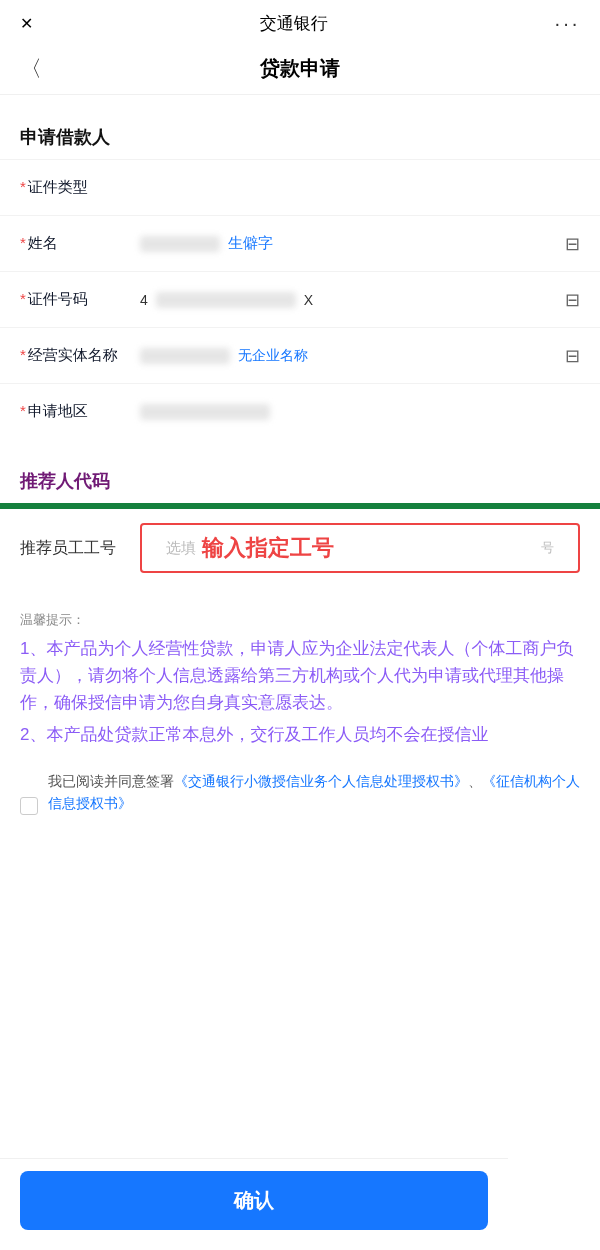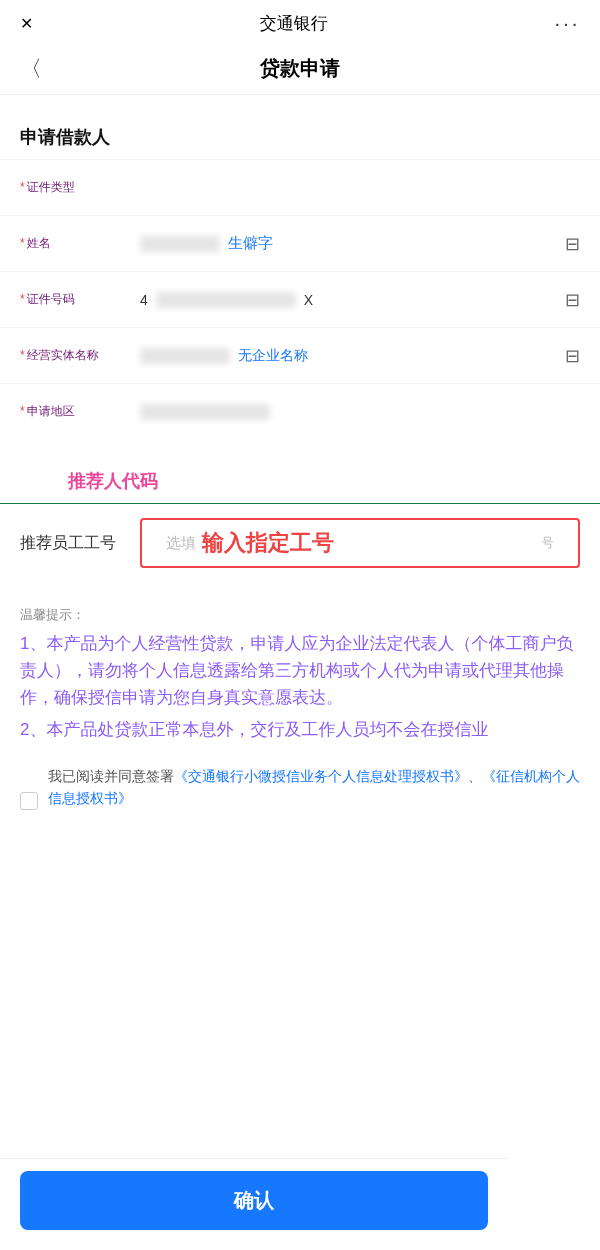--- a/index.html
+++ b/index.html
@@ -61,22 +61,22 @@
 
     
     .form-row {
       display: flex;
       align-items: center;
       padding: 16px 20px;
       border-top: 1px solid #f2f2f2;
       min-height: 56px;
     }
     .form-label {
-      font-size: 12px;
-      color: #701a75;
+      font-size: 15px;
+      color: #0f172a;
       width: 120px;
       flex-shrink: 0;
       position: relative;
     }
     .form-label.required::before {
       content: '*';
       color: #e44;
       margin-right: 2px;
     }
     .form-value {
@@ -121,30 +121,29 @@
 
     
     .referral-section {
       background: #fff;
       margin-top: 12px;
     }
     .referral-header {
       padding: 18px 20px 10px;
       font-size: 18px;
       font-weight: 600;
-      color: #ec4899;
-      margin-left: 48px;
+      color: #701a75;
     }
 
     
     .input-row {
       display: flex;
       align-items: center;
       padding: 14px 20px;
-      border-top: 1px solid #15803d;
+      border-top: 6px solid #15803d;
     }
     .input-label {
       font-size: 16px;
       color: #333;
       width: 120px;
       flex-shrink: 0;
     }
     .input-field-wrapper {
       flex: 1;
       border: 2px solid #e44;

